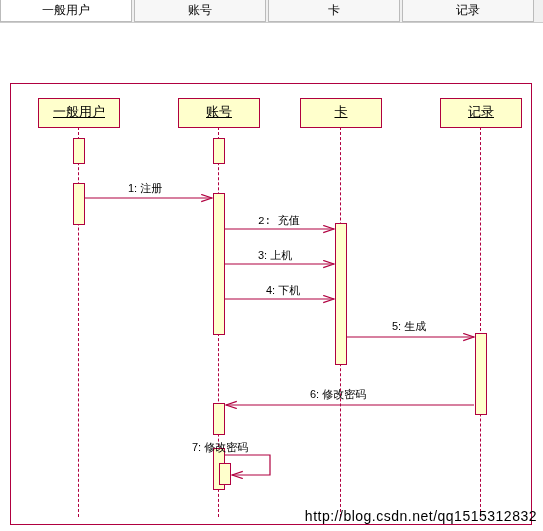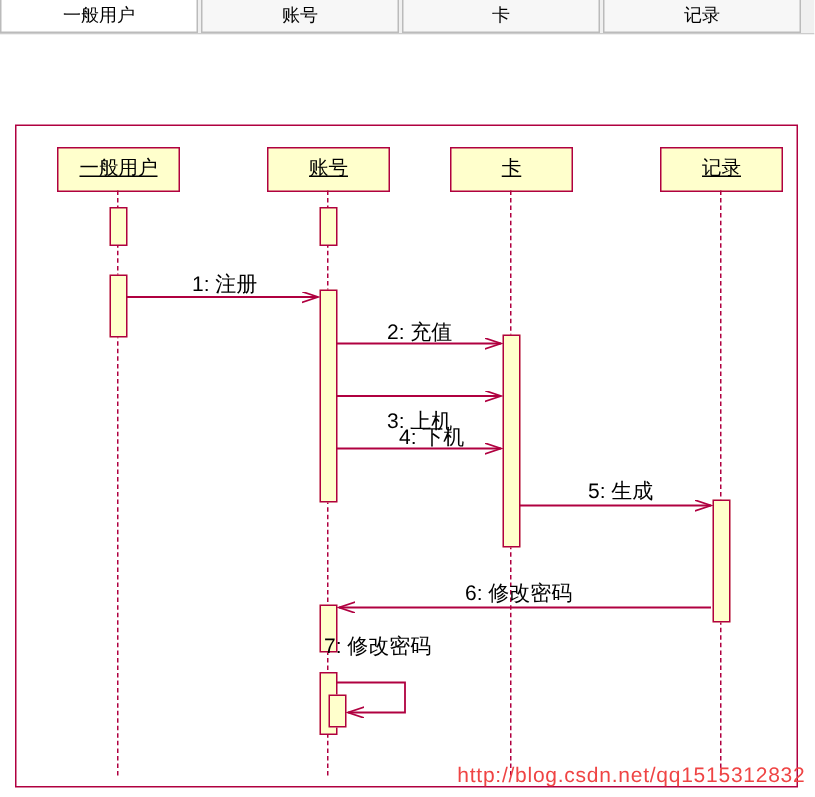--- a/index.html
+++ b/index.html
@@ -4,22 +4,22 @@
 <style>
   body { margin:0; font-family: "Microsoft YaHei", Arial, sans-serif; font-size:12px; background:#fff; color:#000; }
   .tabbar { display:flex; background:#f0f0f0; border-bottom:1px solid #ccc; height:22px; }
   .tab { flex:0 0 auto; width:130px; border:1px solid #bbb; border-top:none; background:#f7f7f7; text-align:center; line-height:20px; font-size:12px; margin-right:2px; }
   .tab.active { background:#fff; }
   .canvas { position:relative; width:543px; height:505px; background:#fff; }
   .diagram-border { position:absolute; left:10px; top:60px; width:520px; height:440px; border:1px solid #b00040; }
   .lifeline-head { position:absolute; width:80px; height:28px; background:#ffffcc; border:1px solid #b00040; text-align:center; line-height:26px; text-decoration:underline; font-size:13px; }
   .dash { position:absolute; width:0; border-left:1px dashed #b00040; }
   .activation { position:absolute; width:10px; background:#ffffcc; border:1px solid #b00040; }
-  .msglabel { position:absolute; font-size:14px; white-space:nowrap; }
-  .watermark { position:absolute; right:6px; bottom:4px; font-size:14px; color:#ef4444; letter-spacing:0.5px; }
+  .msglabel { position:absolute; font-size:11px; white-space:nowrap; }
+  .watermark { position:absolute; right:6px; bottom:4px; font-size:14px; color:#000000; letter-spacing:0.5px; }
   svg.arrows { position:absolute; left:0; top:0; width:543px; height:505px; pointer-events:none; }
 </style>
 </head>
 <body>
 
 <div class="tabbar">
   <div class="tab active">一般用户</div>
   <div class="tab">账号</div>
   <div class="tab">卡</div>
   <div class="tab">记录</div>
@@ -42,26 +42,26 @@
   <div class="activation" style="left:73px;  top:160px; height:40px;"></div>
   <div class="activation" style="left:213px; top:115px; height:24px;"></div>
   <div class="activation" style="left:213px; top:170px; height:140px;"></div>
   <div class="activation" style="left:213px; top:380px; height:30px;"></div>
   <div class="activation" style="left:213px; top:425px; height:40px;"></div>
   <div class="activation" style="left:219px; top:440px; height:20px;"></div>
   <div class="activation" style="left:335px; top:200px; height:140px;"></div>
   <div class="activation" style="left:475px; top:310px; height:80px;"></div>
 
   <div class="msglabel" style="left:128px; top:158px;">1: 注册</div>
-  <div class="msglabel" style="left:258px; top:190px;">2: 充值</div>
-  <div class="msglabel" style="left:258px; top:225px;margin-top:24px;">3: 上机</div>
+  <div class="msglabel" style="left:258px; top:190px;font-family:Liberation Mono, monospace;">2: 充值</div>
+  <div class="msglabel" style="left:258px; top:225px;">3: 上机</div>
   <div class="msglabel" style="left:266px; top:260px;">4: 下机</div>
   <div class="msglabel" style="left:392px; top:296px;text-align:center;">5: 生成</div>
   <div class="msglabel" style="left:310px; top:364px;">6: 修改密码</div>
-  <div class="msglabel" style="left:192px; top:399px;margin-left:24px;">7: 修改密码</div>
+  <div class="msglabel" style="left:192px; top:417px;">7: 修改密码</div>
 
   <svg class="arrows">
     <defs>
       <marker id="ah" markerWidth="10" markerHeight="10" refX="9" refY="3" orient="auto">
         <path d="M0,0 L9,3 L0,6" fill="none" stroke="#b00040" stroke-width="1"></path>
       </marker>
     </defs>
 
     <line x1="84" y1="175" x2="212" y2="175" stroke="#b00040" stroke-width="1.2" marker-end="url(#ah)"></line>
 

